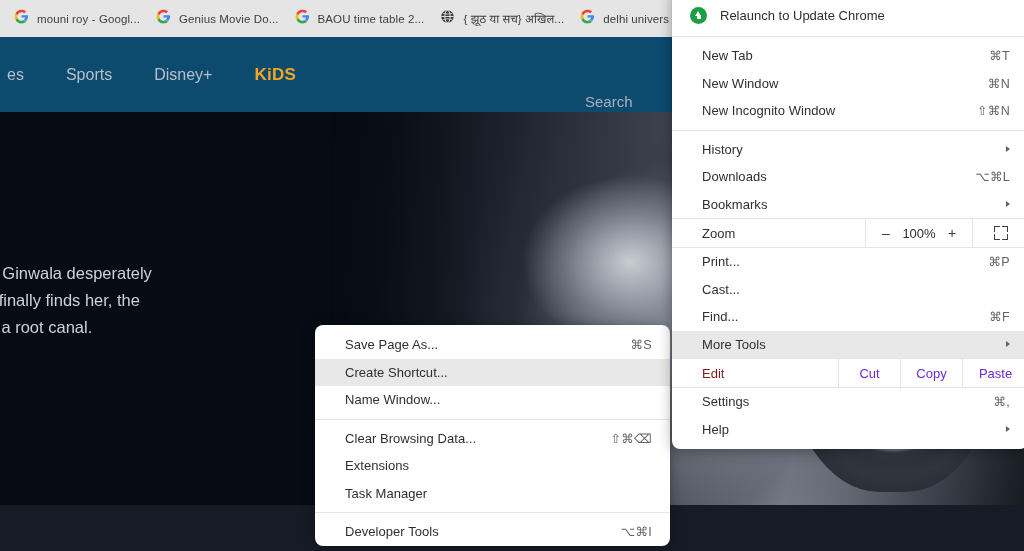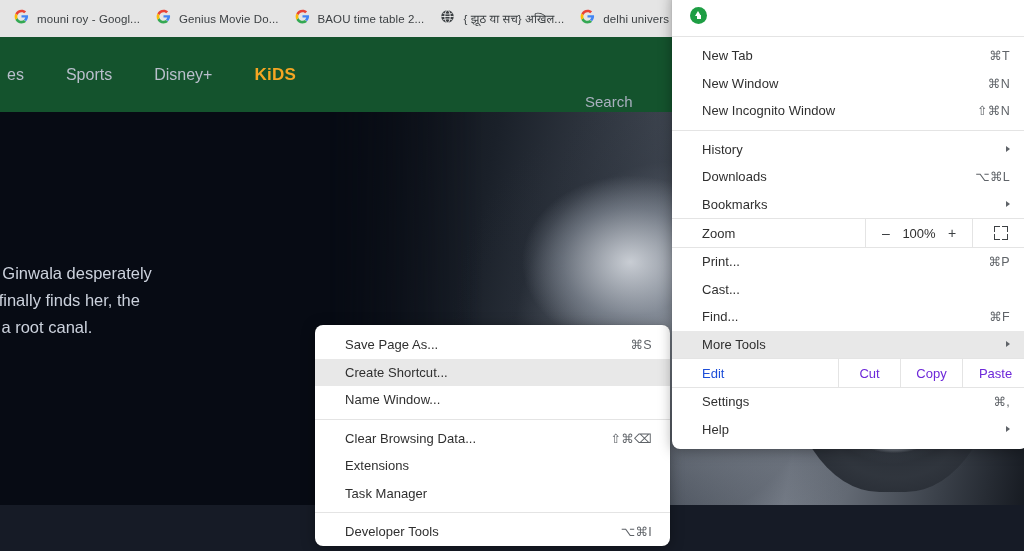--- a/index.html
+++ b/index.html
@@ -32,21 +32,21 @@
   .globe-icon { width: 15px; height: 15px; flex: 0 0 auto; }
 
   
   .page {
     position: absolute; top: 37px; left: 0; width: 1024px; height: 514px;
     background: #0b0f1a;
     overflow: hidden;
   }
   .navbar {
     position: absolute; top: 0; left: 0; width: 1024px; height: 75px;
-    background: #14532d;
+    background: #0c4a6e;
     display: flex; align-items: center;
   }
   .nav-links { display: flex; align-items: center; margin-left: -14px; }
   .nav-link {
     color: #b9bfcc; font-size: 16px; padding: 0 21px; white-space: nowrap;
   }
   .nav-link.kids {
     color: #f5a623; font-weight: bold; font-size: 17px; letter-spacing: 0.3px;
   }
   .search-wrap {
@@ -202,21 +202,21 @@
   .fs-icon i {
     position: absolute; width: 6px; height: 6px; border: 1.6px solid #3c4043;
   }
   .fs-icon i:nth-child(1){ left:0; top:0; border-right:none; border-bottom:none; }
   .fs-icon i:nth-child(2){ right:0; top:0; border-left:none; border-bottom:none; }
   .fs-icon i:nth-child(3){ left:0; bottom:0; border-right:none; border-top:none; }
   .fs-icon i:nth-child(4){ right:0; bottom:0; border-left:none; border-top:none; }
 
   
   .edit-row { display: flex; align-items: stretch; height: 30px; border-top: 1px solid #e4e4e4; border-bottom: 1px solid #e4e4e4; }
-  .edit-label { flex: 1 1 auto; display: flex; align-items: center; padding-left: 30px; font-size: 13px; color: #1d4ed8; }
+  .edit-label { flex: 1 1 auto; display: flex; align-items: center; padding-left: 30px; font-size: 13px; color: #7f1d1d; }
   .edit-act {
     display: flex; align-items: center; justify-content: center;
     width: 62px; border-left: 1px solid #e4e4e4; font-size: 13px; color: #6d28d9;
   }
   .edit-act.paste { width: 66px; }
 </style>
 </head>
 <body>
 
 <div id="screen">
@@ -297,20 +297,21 @@
     <div class="mi">
       <span class="lbl">Developer Tools</span>
       <span class="accel">⌥⌘I</span>
     </div>
   </div>
 
   <div class="menu main-menu">
 
     <div class="mi-relaunch">
       <span class="relaunch-icon"></span>
+      <span class="lbl">Relaunch to Update Chrome</span>
     </div>
 
     <div class="sep"></div>
 
     <div class="mi">
       <span class="lbl">New Tab</span>
       <span class="accel">⌘T</span>
     </div>
     <div class="mi">
       <span class="lbl">New Window</span>

